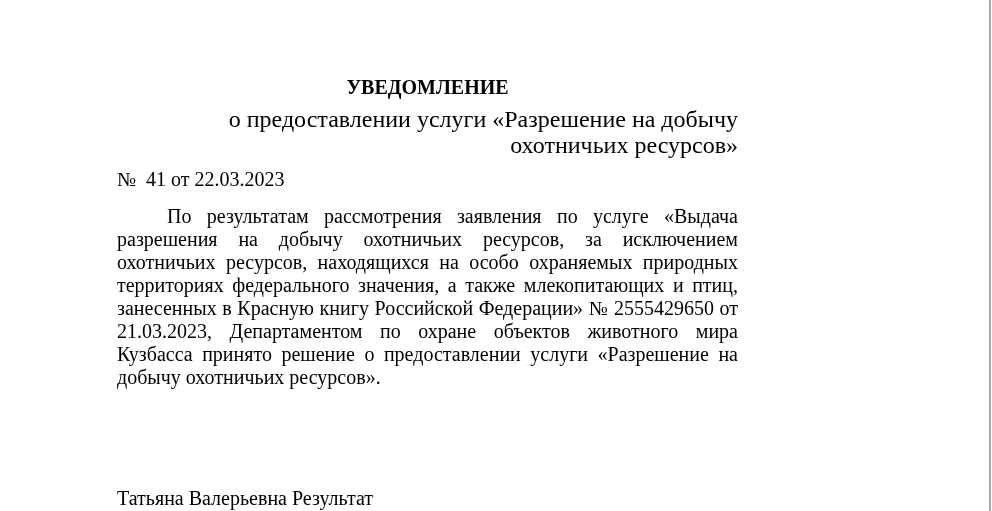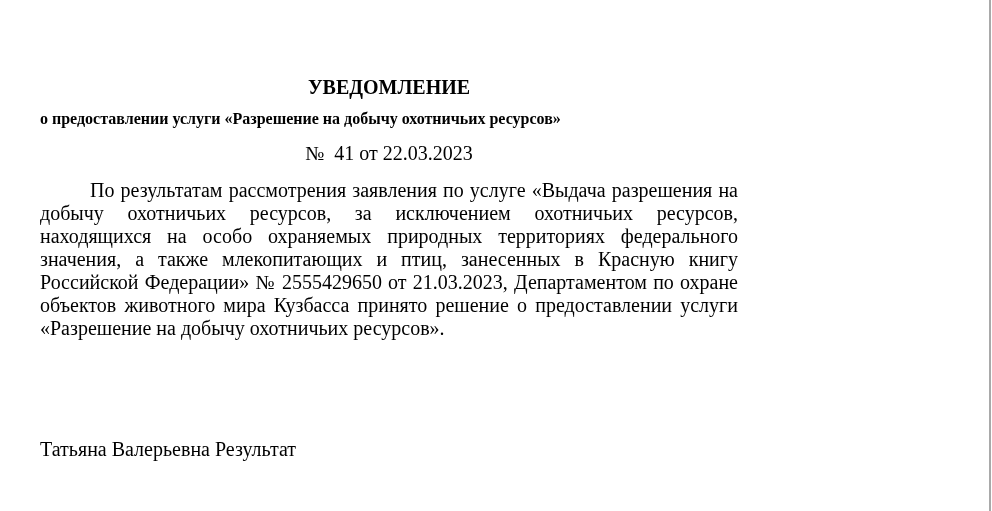--- a/index.html
+++ b/index.html
@@ -12,43 +12,43 @@
     width: 992px;
     height: 511px;
     background: #ffffff;
     overflow: hidden;
     font-family: "Liberation Serif", "DejaVu Serif", serif;
     color: #000000;
   }
   .doc {
     box-sizing: border-box;
     width: 820px;
-    padding: 74px 82px 0 40px;
+    padding: 74px 82px 0 117px;
     font-size: 20px;
     line-height: 23px;
   }
   .doc-title {
     margin: 0;
     font-size: 20px;
     line-height: 26px;
     font-weight: bold;
     text-align: center;
   }
   .doc-subtitle {
     margin: 6px 0 0 0;
-    font-size: 16px;
+    font-size: 24px;
     line-height: 26px;
-    font-weight: bold;
-    text-align: left;
+    font-weight: normal;
+    text-align: right;
   }
   .doc-number {
     margin: 8px 0 0 0;
     font-size: 20px;
     line-height: 26px;
-    text-align: center;
+    text-align: left;
     white-space: pre; 
   }
   .doc-para {
     margin: 0;
     text-align: justify;
     text-indent: 50px;
   }
   .doc-para.first {
     margin-top: 13px;
   }

